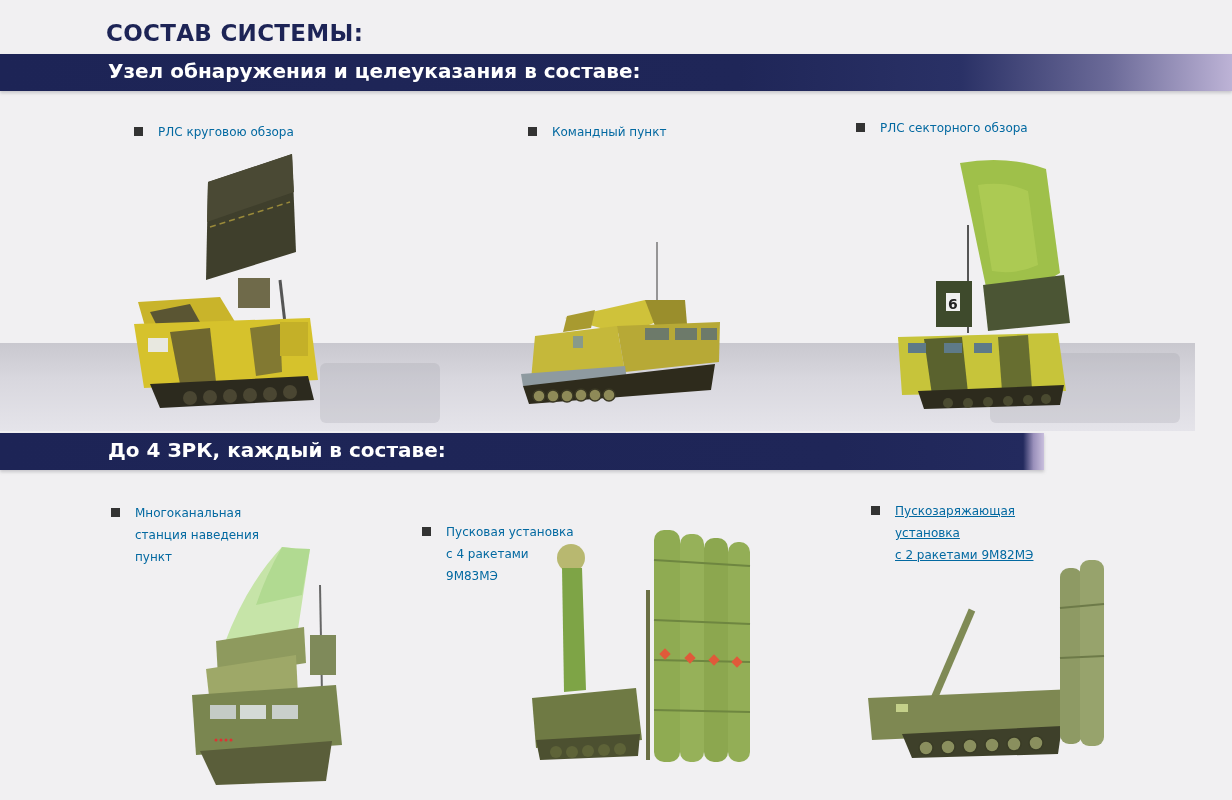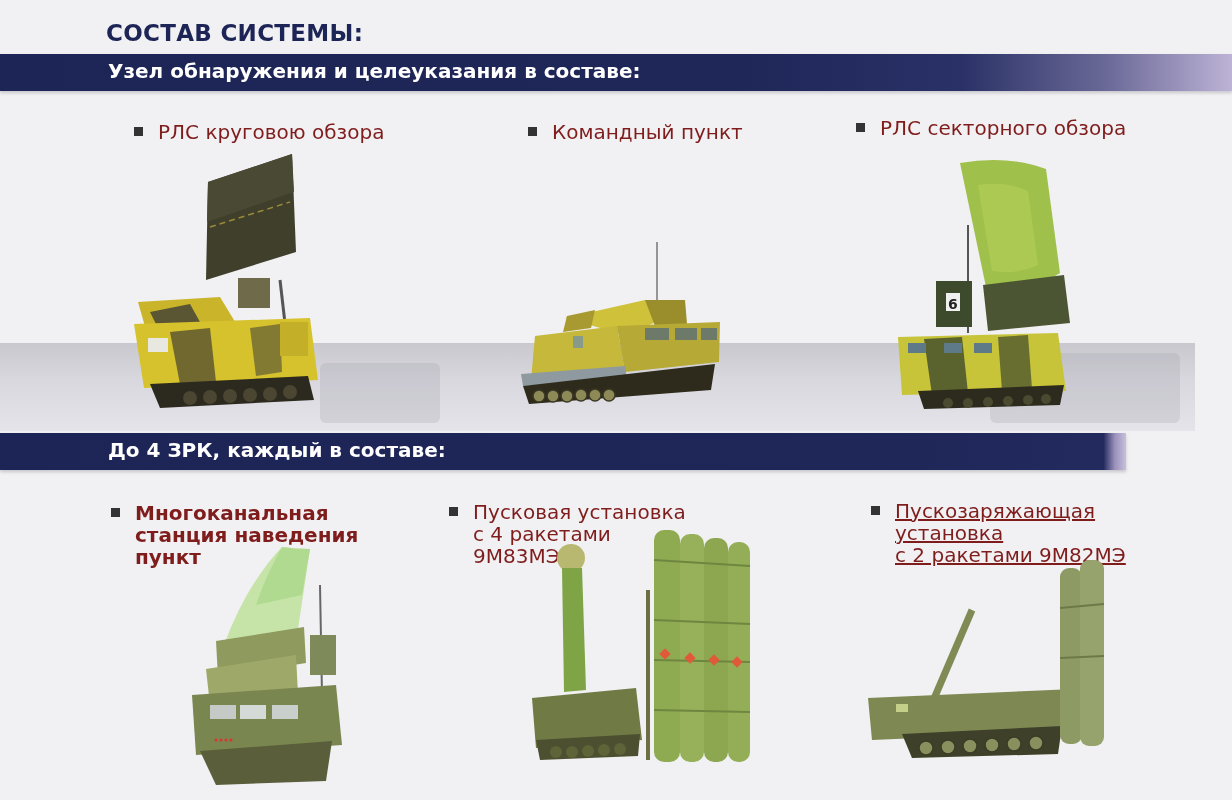--- a/index.html
+++ b/index.html
@@ -14,37 +14,37 @@
     font-family:"DejaVu Sans", sans-serif; font-weight:bold;
     font-size:23px; letter-spacing:0.3px; color:#1d2456;margin-top:12px;
   }
   .banner {
     position:absolute; left:0; height:37px;
     background:linear-gradient(90deg,#1d2456 0%,#1f2658 60%,#2a3166 78%,#6b6a98 90%,#bdb3d6 100%);
     box-shadow:0 2px 3px rgba(120,120,130,.35);
   }
   .banner.b1 { top:54px; width:1232px; }
   .banner.b2 {
-    top:433px; width:1126px;
+    top:433px; width:1044px;
     background:linear-gradient(90deg,#1d2456 0%,#1f2658 80%,#232a5e 98%,#9a90bb 99%,#c9bfdd 100%);
   }
   .banner-text {
     position:absolute; left:108px; top:5px;
     font-family:"DejaVu Sans", sans-serif; font-weight:bold;
     font-size:20px; color:#ffffff; white-space:nowrap;
   }
   .band {
     position:absolute; left:0; top:343px; width:1195px; height:88px;
     background:linear-gradient(180deg,#c9c8cf 0%,#d8d7de 40%,#e5e4ea 100%);
   }
   .band .ghost {
     position:absolute; background:rgba(150,150,160,.22); border-radius:6px;
   }
   .lbl {
-    position:absolute; font-size:20px; line-height:22px; color:#7f1d1d;
+    position:absolute; font-size:12px; line-height:22px; color:#0369a1;
     font-family:"DejaVu Sans", sans-serif;
   }
   .lbl .bullet {
     position:absolute; left:-24px; top:6px; width:9px; height:9px; background:#333;
   }
   .lbl span.line { display:block; white-space:nowrap; }
   .veh { position:absolute; }
   .veh svg { display:block; }
 </style>
 </head>
@@ -149,27 +149,27 @@
         <circle cx="140" cy="245" r="5"></circle>
         <circle cx="158" cy="244" r="5"></circle>
     </g>
   </svg>
 </div>
 
 <div class="banner b2">
   <div class="banner-text">До 4 ЗРК, каждый в составе:</div>
 </div>
 
-<div class="lbl" style="left:135px;top:502px;font-weight:bold;">
+<div class="lbl" style="left:135px;top:502px;">
   <i class="bullet"></i>
   <span class="line">Многоканальная</span>
   <span class="line">станция наведения</span>
   <span class="line">пункт</span>
 </div>
-<div class="lbl" style="left:446px;top:501px;margin-left:27px;">
+<div class="lbl" style="left:446px;top:521px;">
   <i class="bullet"></i>
   <span class="line">Пусковая установка</span>
   <span class="line">с 4 ракетами</span>
   <span class="line">9М83МЭ</span>
 </div>
 <div class="lbl" style="left:895px;top:500px;text-decoration:underline;">
   <i class="bullet"></i>
   <span class="line">Пускозаряжающая</span>
   <span class="line">установка</span>
   <span class="line">с 2 ракетами 9М82МЭ</span>

